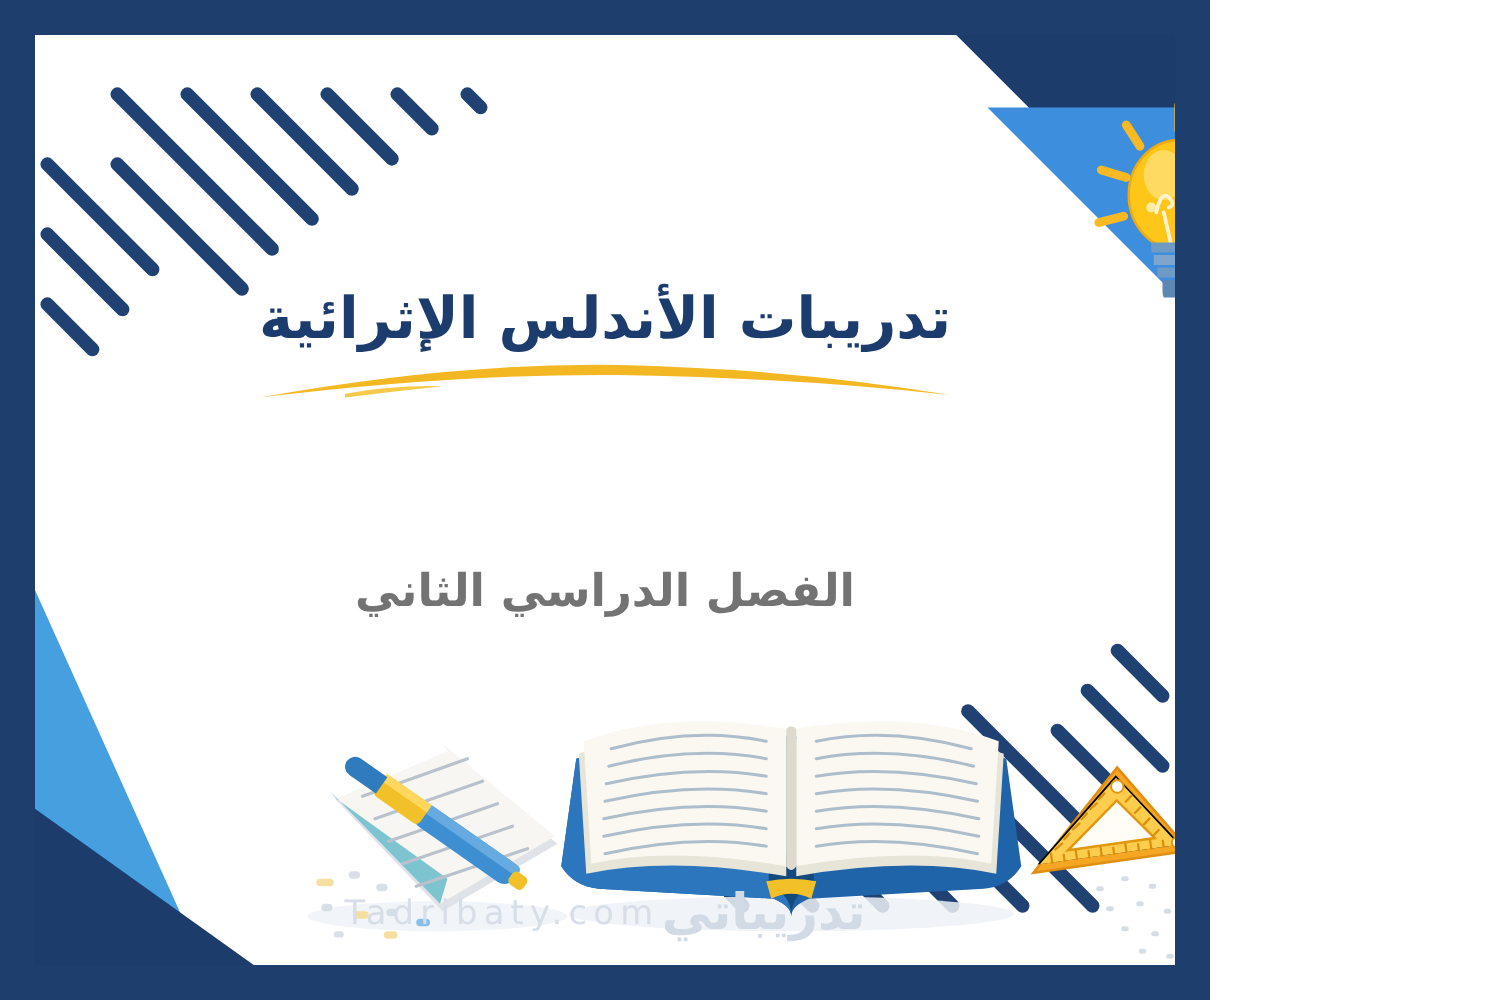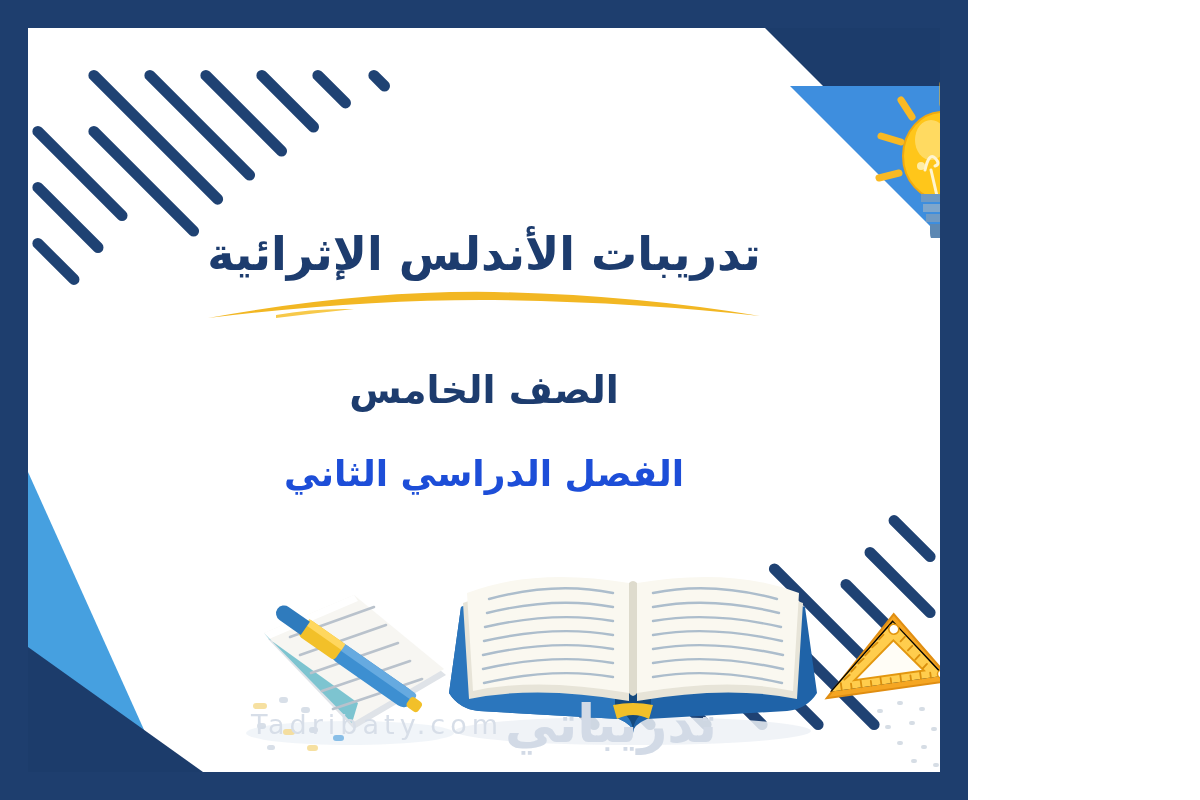--- a/index.html
+++ b/index.html
@@ -61,33 +61,33 @@
   }
   .swoosh{
     display:block;margin:4px auto 0;width:560px;height:34px;
   }
   .sub1{
     position:absolute;left:0;right:0;top:340px;text-align:center;direction:rtl;
     font-size:38px;font-weight:bold;color:#1d3c6e;
   }
   .sub2{
     position:absolute;left:0;right:0;top:425px;text-align:center;direction:rtl;
-    font-size:36px;font-weight:bold;color:#1d4ed8;
+    font-size:36px;font-weight:bold;color:#737373;
   }
 
   
   .footer{
     position:absolute;left:0;right:0;bottom:22px;
     display:flex;align-items:center;justify-content:center;gap:2px;
   }
   .footer .latin{
     font-size:27px;color:#d7dee8;letter-spacing:5px;font-weight:normal;
   }
   .footer .arabic{
-    font-size:52px;color:#d2dae6;font-weight:bold;direction:rtl;
+    font-size:40px;color:#d2dae6;font-weight:bold;direction:rtl;
     line-height:1;
   }
 
   
   .ill{position:absolute;}
   .bulb{left:845px;top:50px;width:140px;height:160px;}
   .pencil{left:945px;top:155px;width:145px;height:150px;}
   .notepad{left:200px;top:555px;width:240px;height:165px;}
   .book{left:405px;top:505px;width:400px;height:215px;}
   .ruler{left:780px;top:570px;width:150px;height:120px;}
@@ -297,21 +297,20 @@
     </svg>
 
     <div class="title-block">
       <div class="title">تدريبات الأندلس الإثرائية</div>
       <svg class="swoosh" viewBox="0 0 560 34">
         <path d="M4 30 Q160 2 290 4 Q430 7 556 28 Q430 14 290 12 Q160 11 4 30 z" fill="#f2b723"></path>
         <path d="M72 27 Q110 20 150 21 Q112 25 72 30 z" fill="#f7c94a"></path>
       </svg>
     </div>
 
-    <div class="sub1">الصف الخامس</div>
     <div class="sub2">الفصل الدراسي الثاني</div>
 
     <div class="footer">
       <span class="latin">Tadribaty.com</span>
       <span class="arabic">تدريباتي</span>
     </div>
 
   </div>
 </div>
 

